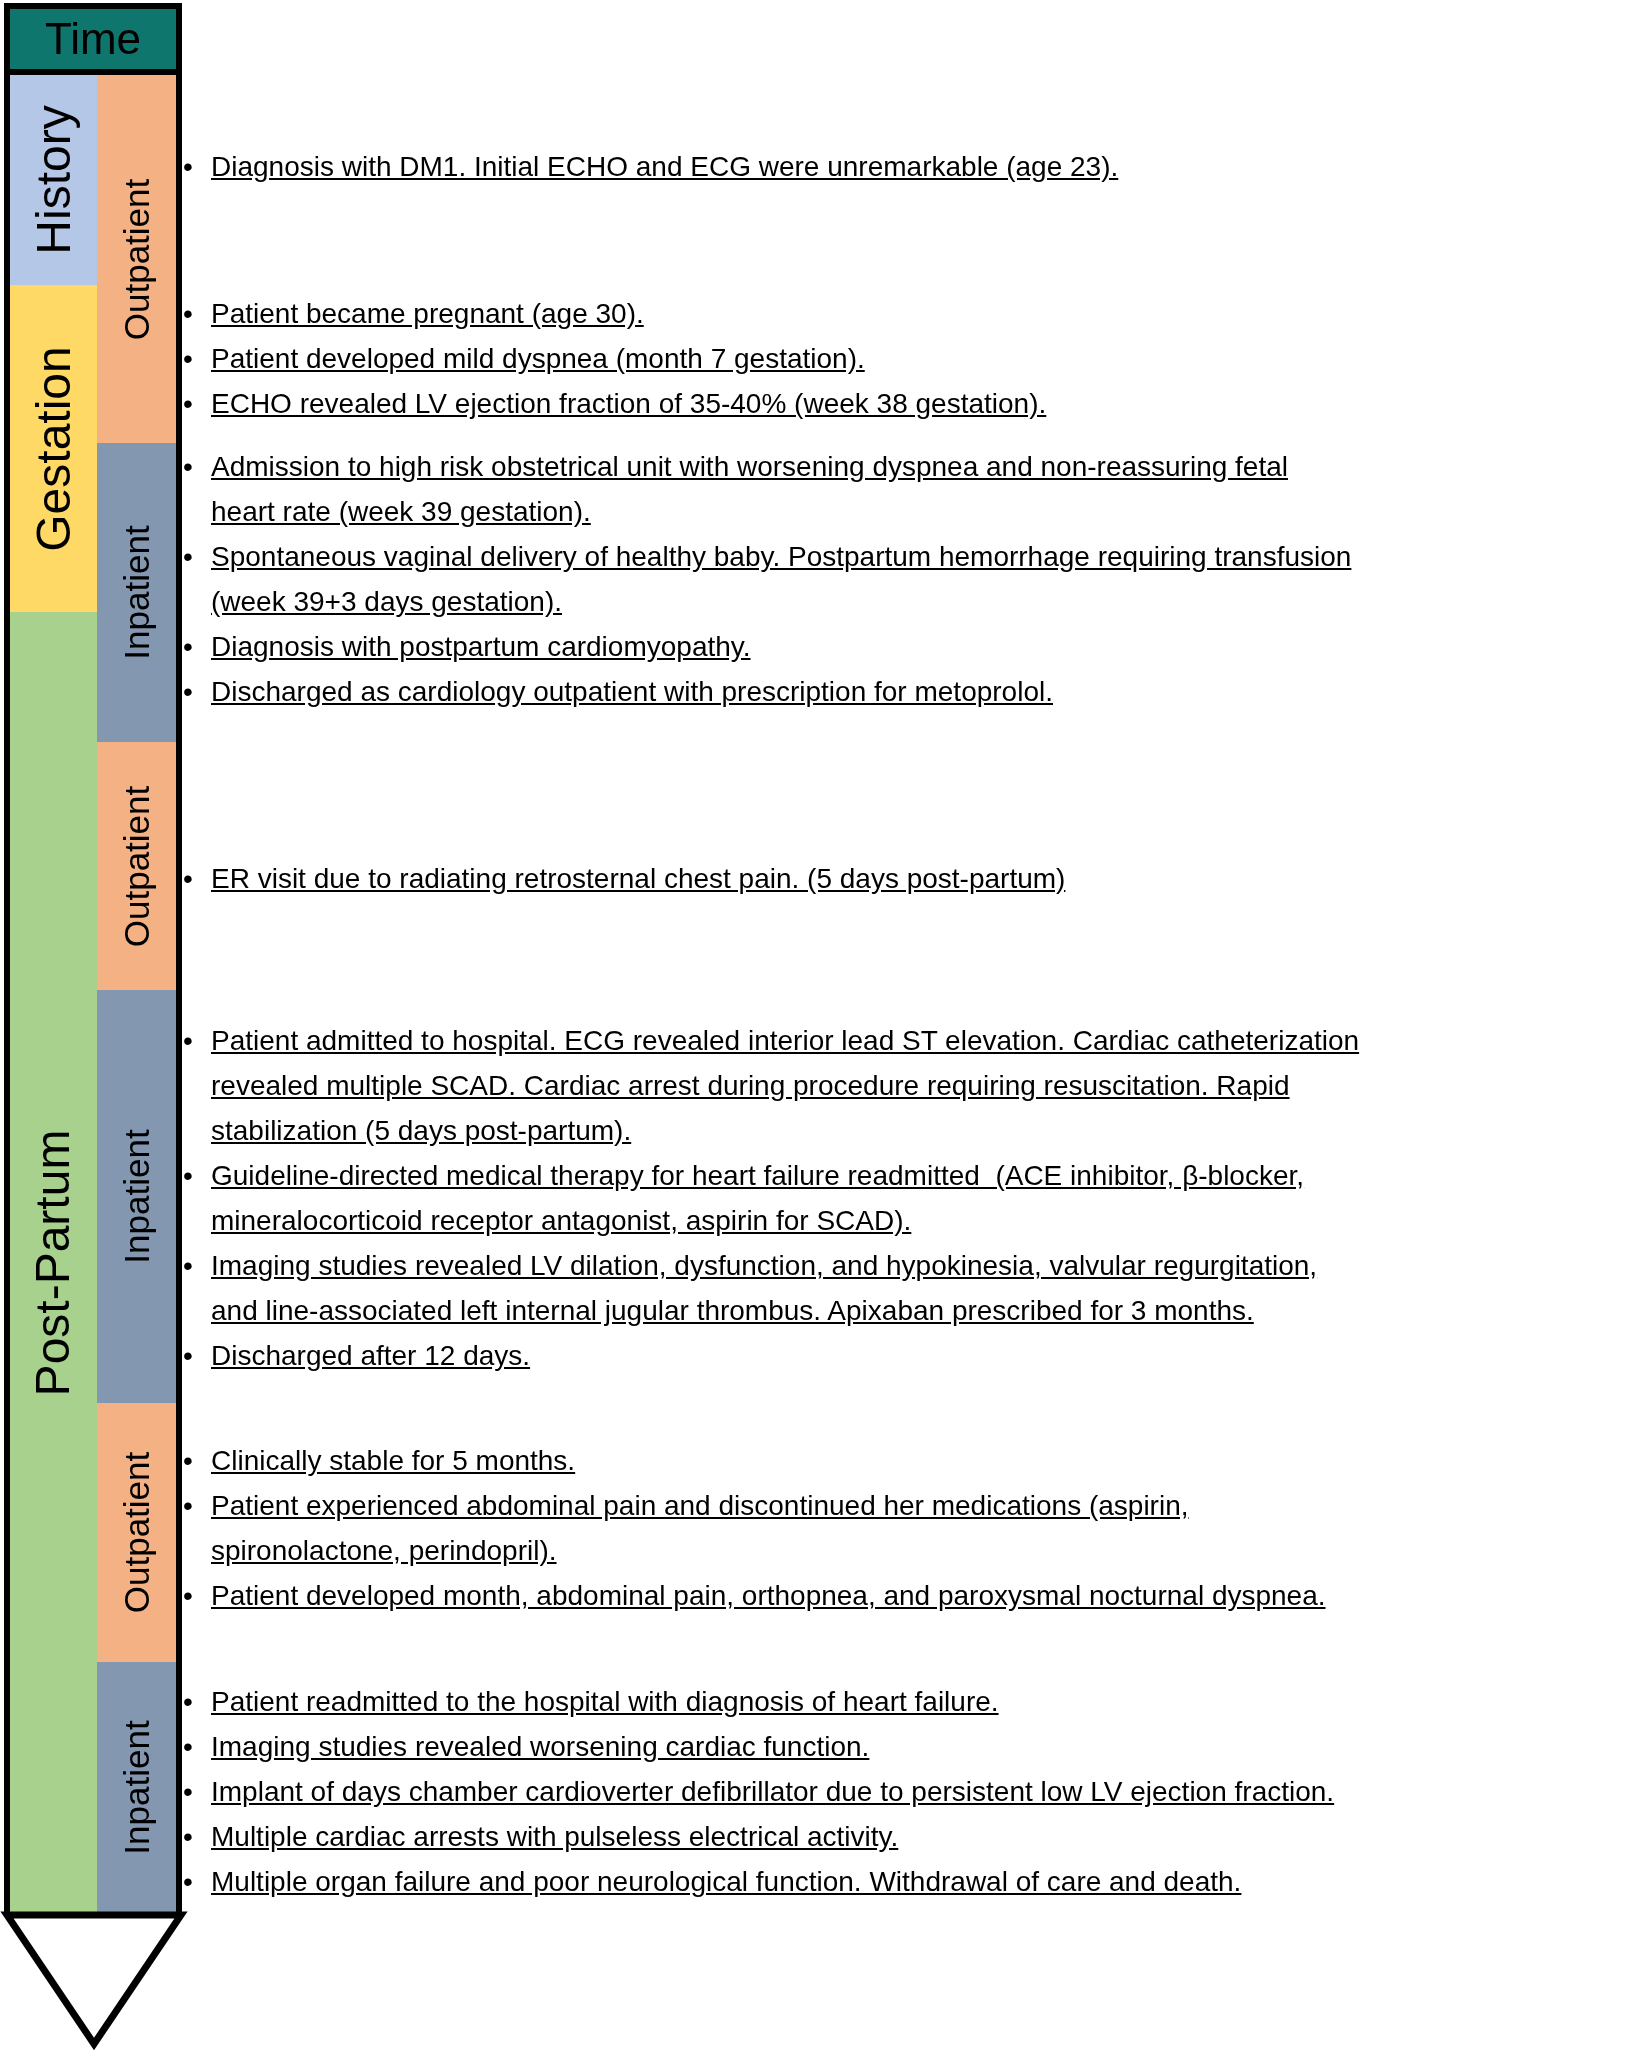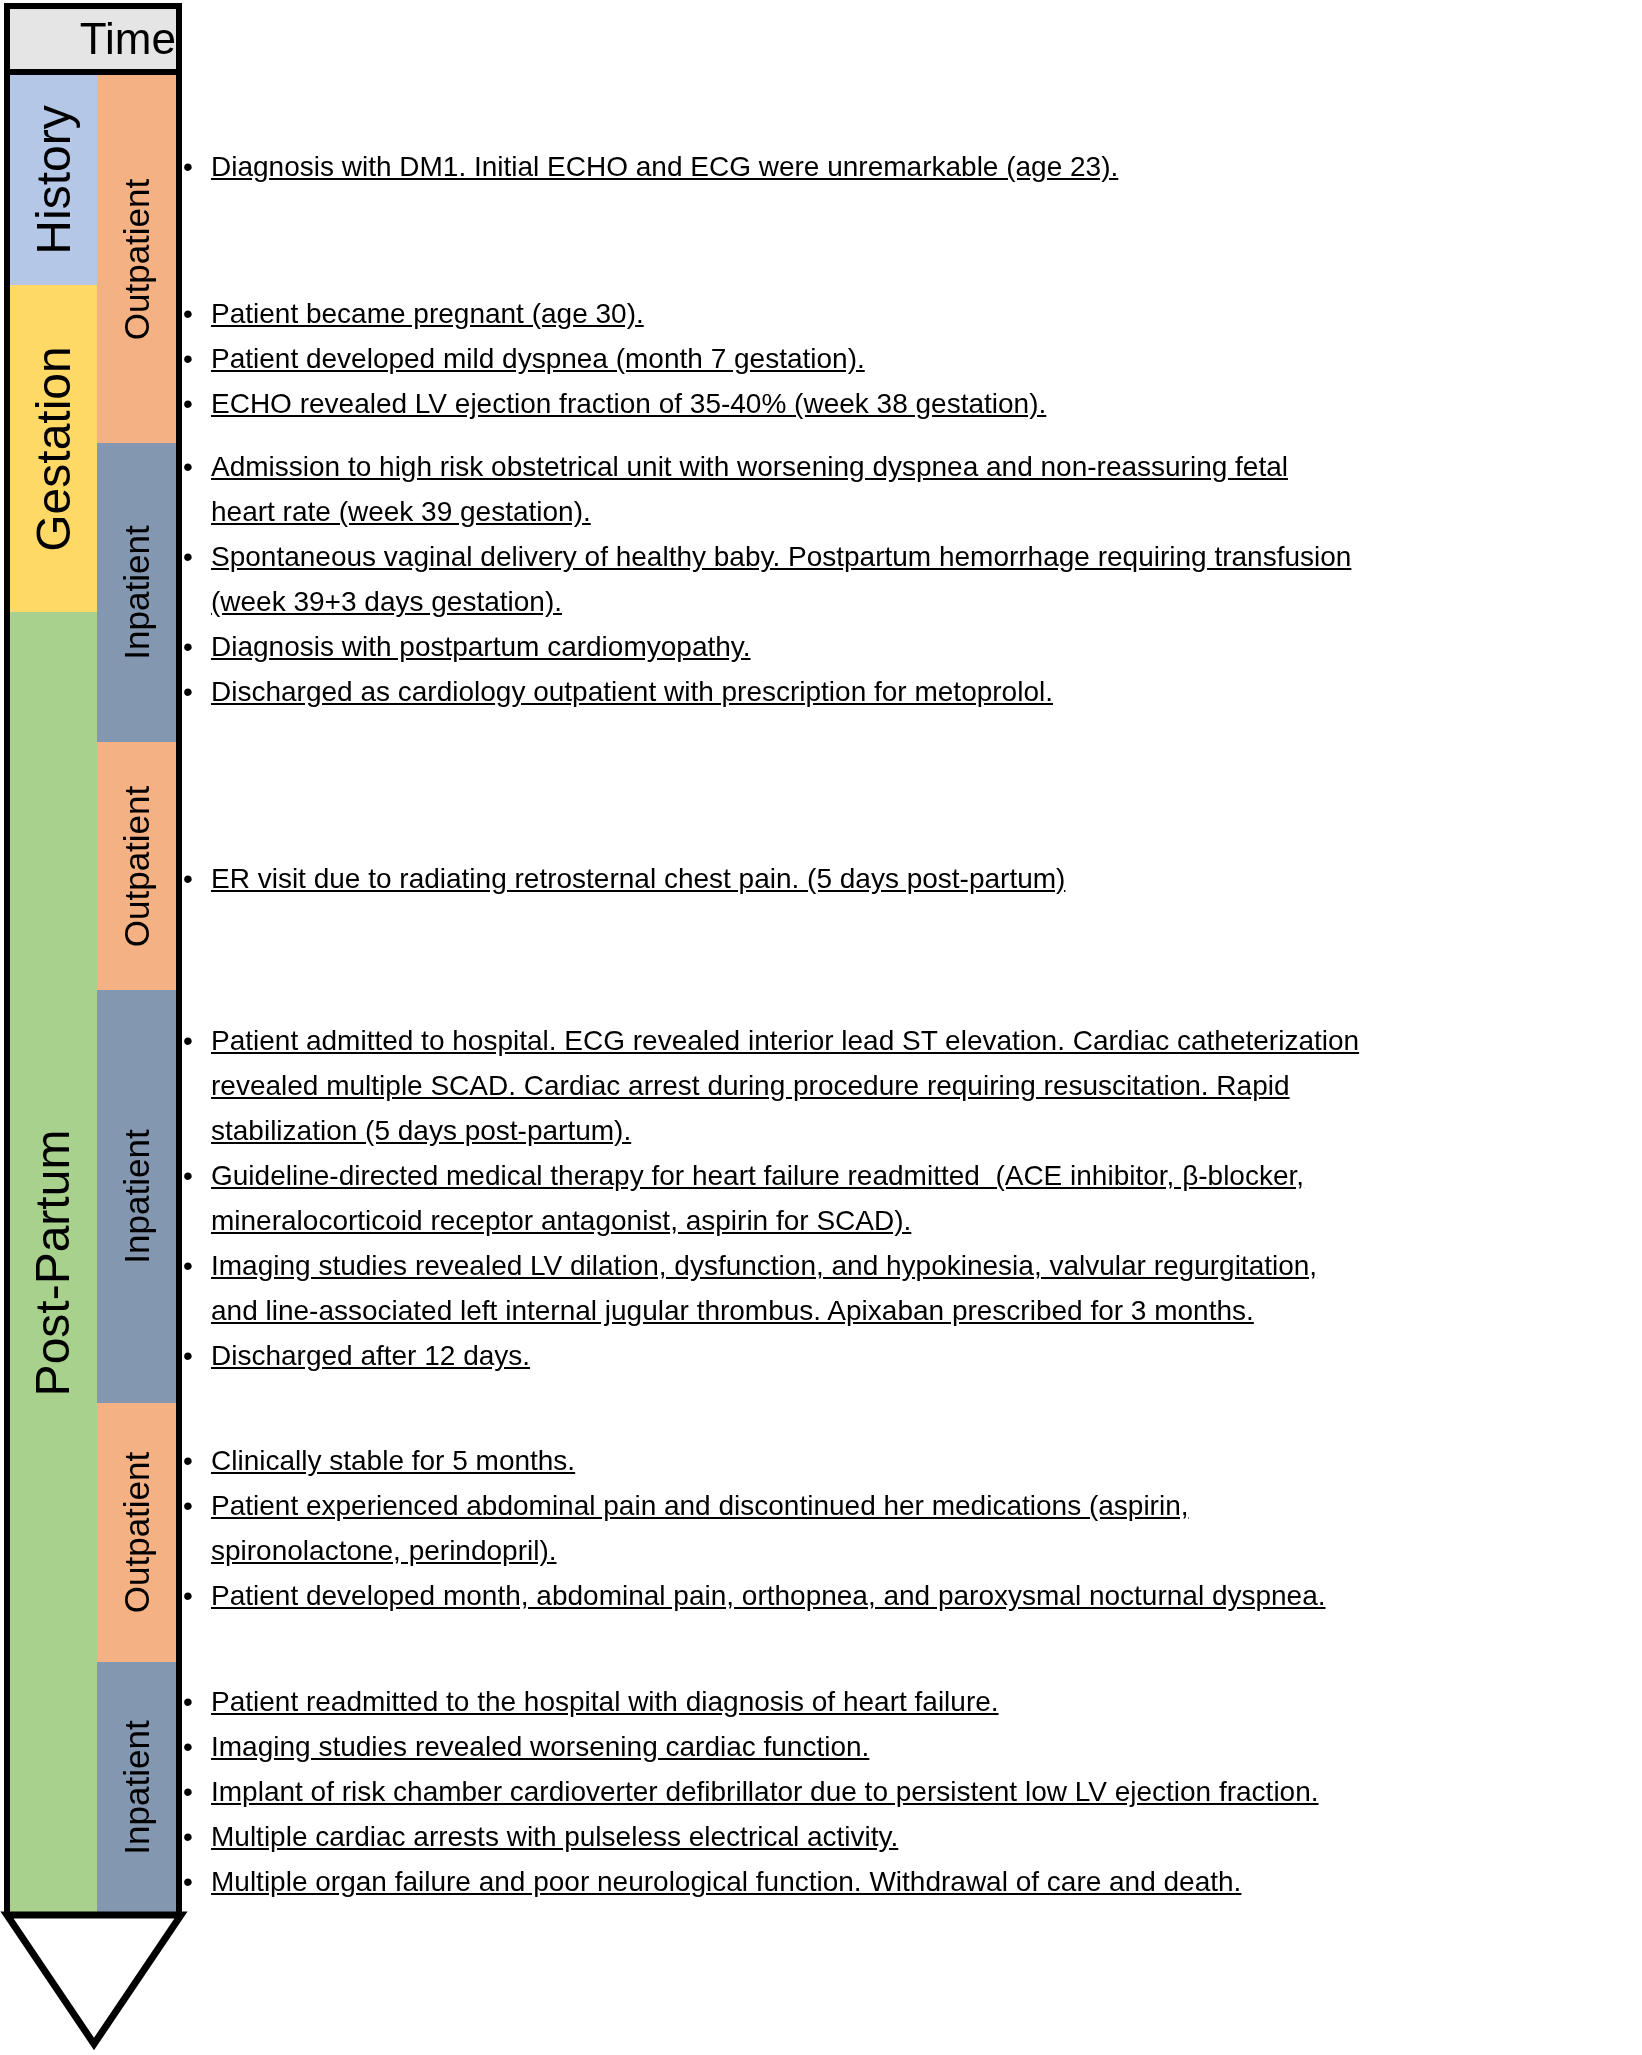--- a/index.html
+++ b/index.html
@@ -14,22 +14,22 @@
   }
   #figure { position: absolute; inset: 0; }
 
   
   #time-header {
     position: absolute;
     left: 4px; top: 3px;
     width: 178px; height: 72px;
     box-sizing: border-box;
     border: 6px solid var(--border-color, #000);
-    background: #e5e5e5;
-    display: flex; align-items: center; justify-content: flex-end;
+    background: #0f766e;
+    display: flex; align-items: center; justify-content: center;
     font-size: 44px;
     z-index: 3;
   }
   #timeline-body {
     position: absolute;
     left: 4px; top: 75px;
     width: 178px; height: 1838px;
     box-sizing: border-box;
     border-left: 6px solid var(--border-color, #000);
     border-right: 6px solid var(--border-color, #000);
@@ -231,21 +231,21 @@
         <div class="event-item">
           <span class="bullet">•</span>
           <div class="event-text">Patient readmitted to the hospital with diagnosis of heart failure.</div>
         </div>
         <div class="event-item">
           <span class="bullet">•</span>
           <div class="event-text">Imaging studies revealed worsening cardiac function.</div>
         </div>
         <div class="event-item">
           <span class="bullet">•</span>
-          <div class="event-text">Implant of risk chamber cardioverter defibrillator due to persistent low LV ejection fraction.</div>
+          <div class="event-text">Implant of days chamber cardioverter defibrillator due to persistent low LV ejection fraction.</div>
         </div>
         <div class="event-item">
           <span class="bullet">•</span>
           <div class="event-text">Multiple cardiac arrests with pulseless electrical activity.</div>
         </div>
         <div class="event-item">
           <span class="bullet">•</span>
           <div class="event-text">Multiple organ failure and poor neurological function. Withdrawal of care and death.</div>
         </div>
       </div>

